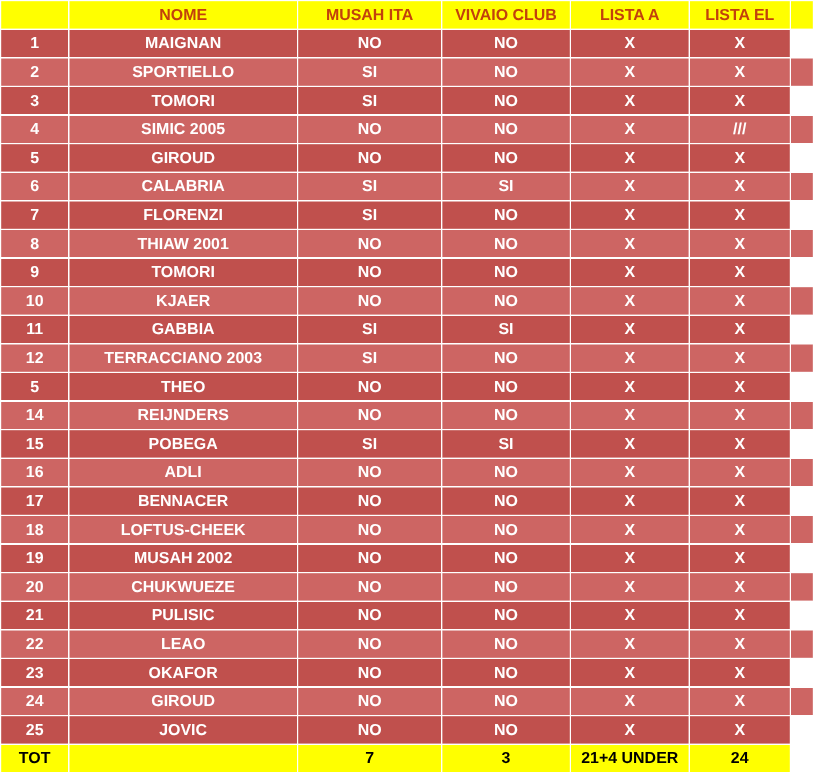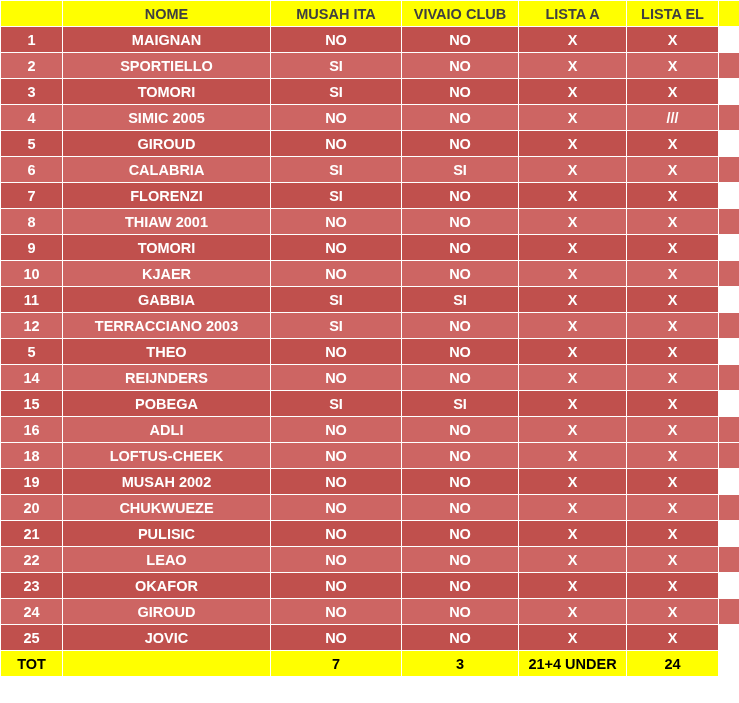--- a/index.html
+++ b/index.html
@@ -30,21 +30,21 @@
     border: 1px solid #ffffff;
     text-align: center;
     font-size: 14.5px;
     height: 25px;
     padding: 0;
     overflow: hidden;
     white-space: nowrap;
   }
   thead th {
     background: #ffff00;
-    color: #404040;
+    color: #c2410c;
     font-weight: bold;
     height: 26px;
     font-size: 15px;
     margin-left: 37px;
   }
   thead th.blank-left,
   thead th.blank-tail {
     background: #ffff00;
   }
   tbody tr td {
@@ -235,20 +235,29 @@
     </tr>
     <tr class="alt">
       <td>16</td>
       <td>ADLI</td>
       <td>NO</td>
       <td>NO</td>
       <td>X</td>
       <td>X</td>
       <td class="tail-cell"></td>
     </tr>
+    <tr>
+      <td>17</td>
+      <td>BENNACER</td>
+      <td>NO</td>
+      <td>NO</td>
+      <td>X</td>
+      <td>X</td>
+      <td class="tail-cell"></td>
+    </tr>
     <tr class="alt">
       <td>18</td>
       <td>LOFTUS-CHEEK</td>
       <td>NO</td>
       <td>NO</td>
       <td>X</td>
       <td>X</td>
       <td class="tail-cell"></td>
     </tr>
     <tr>

